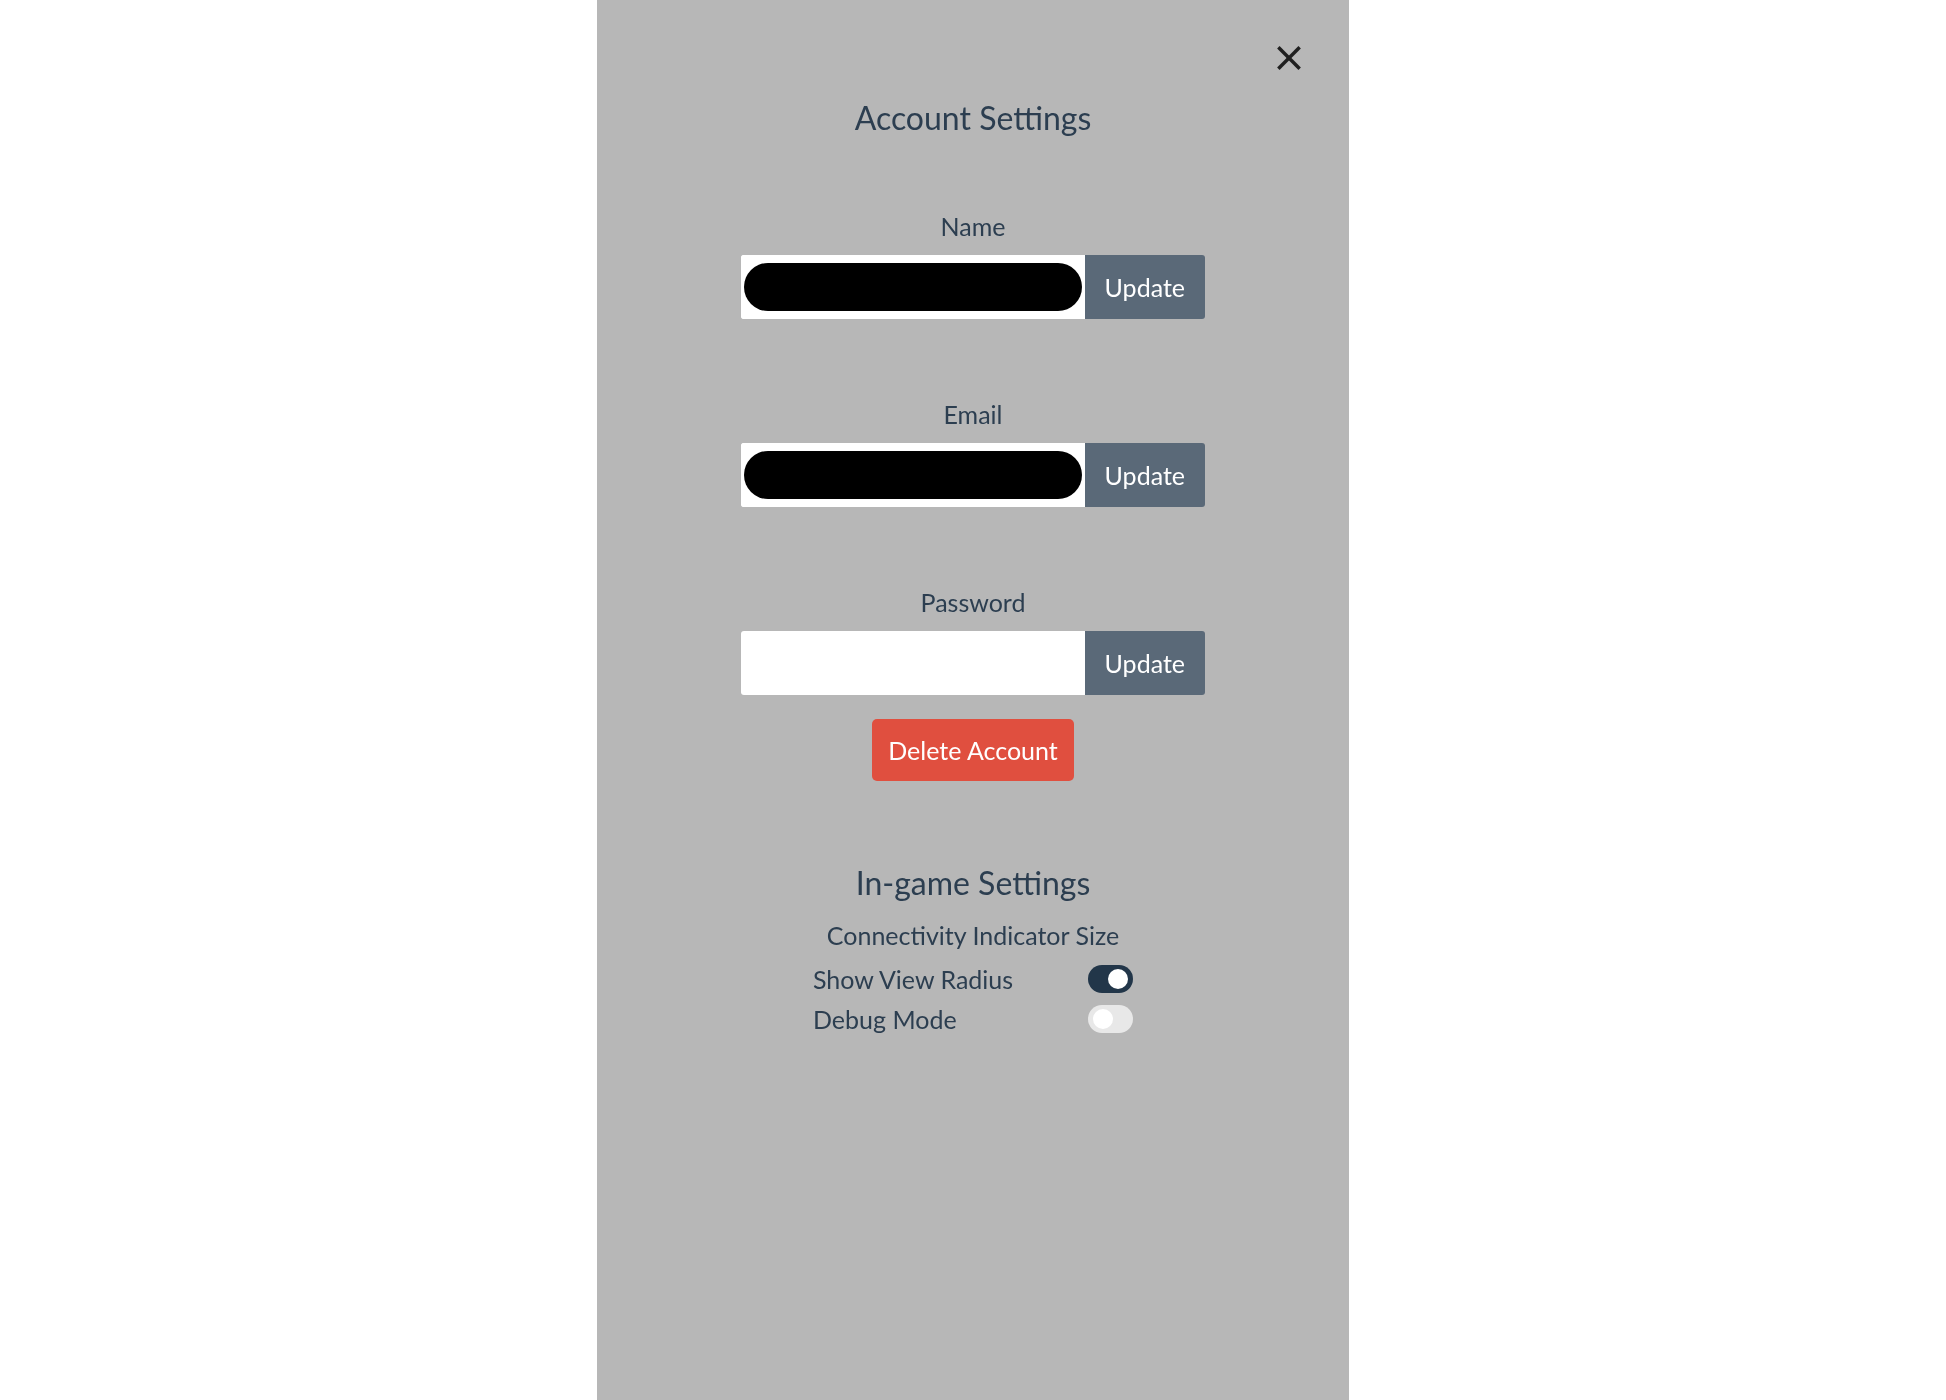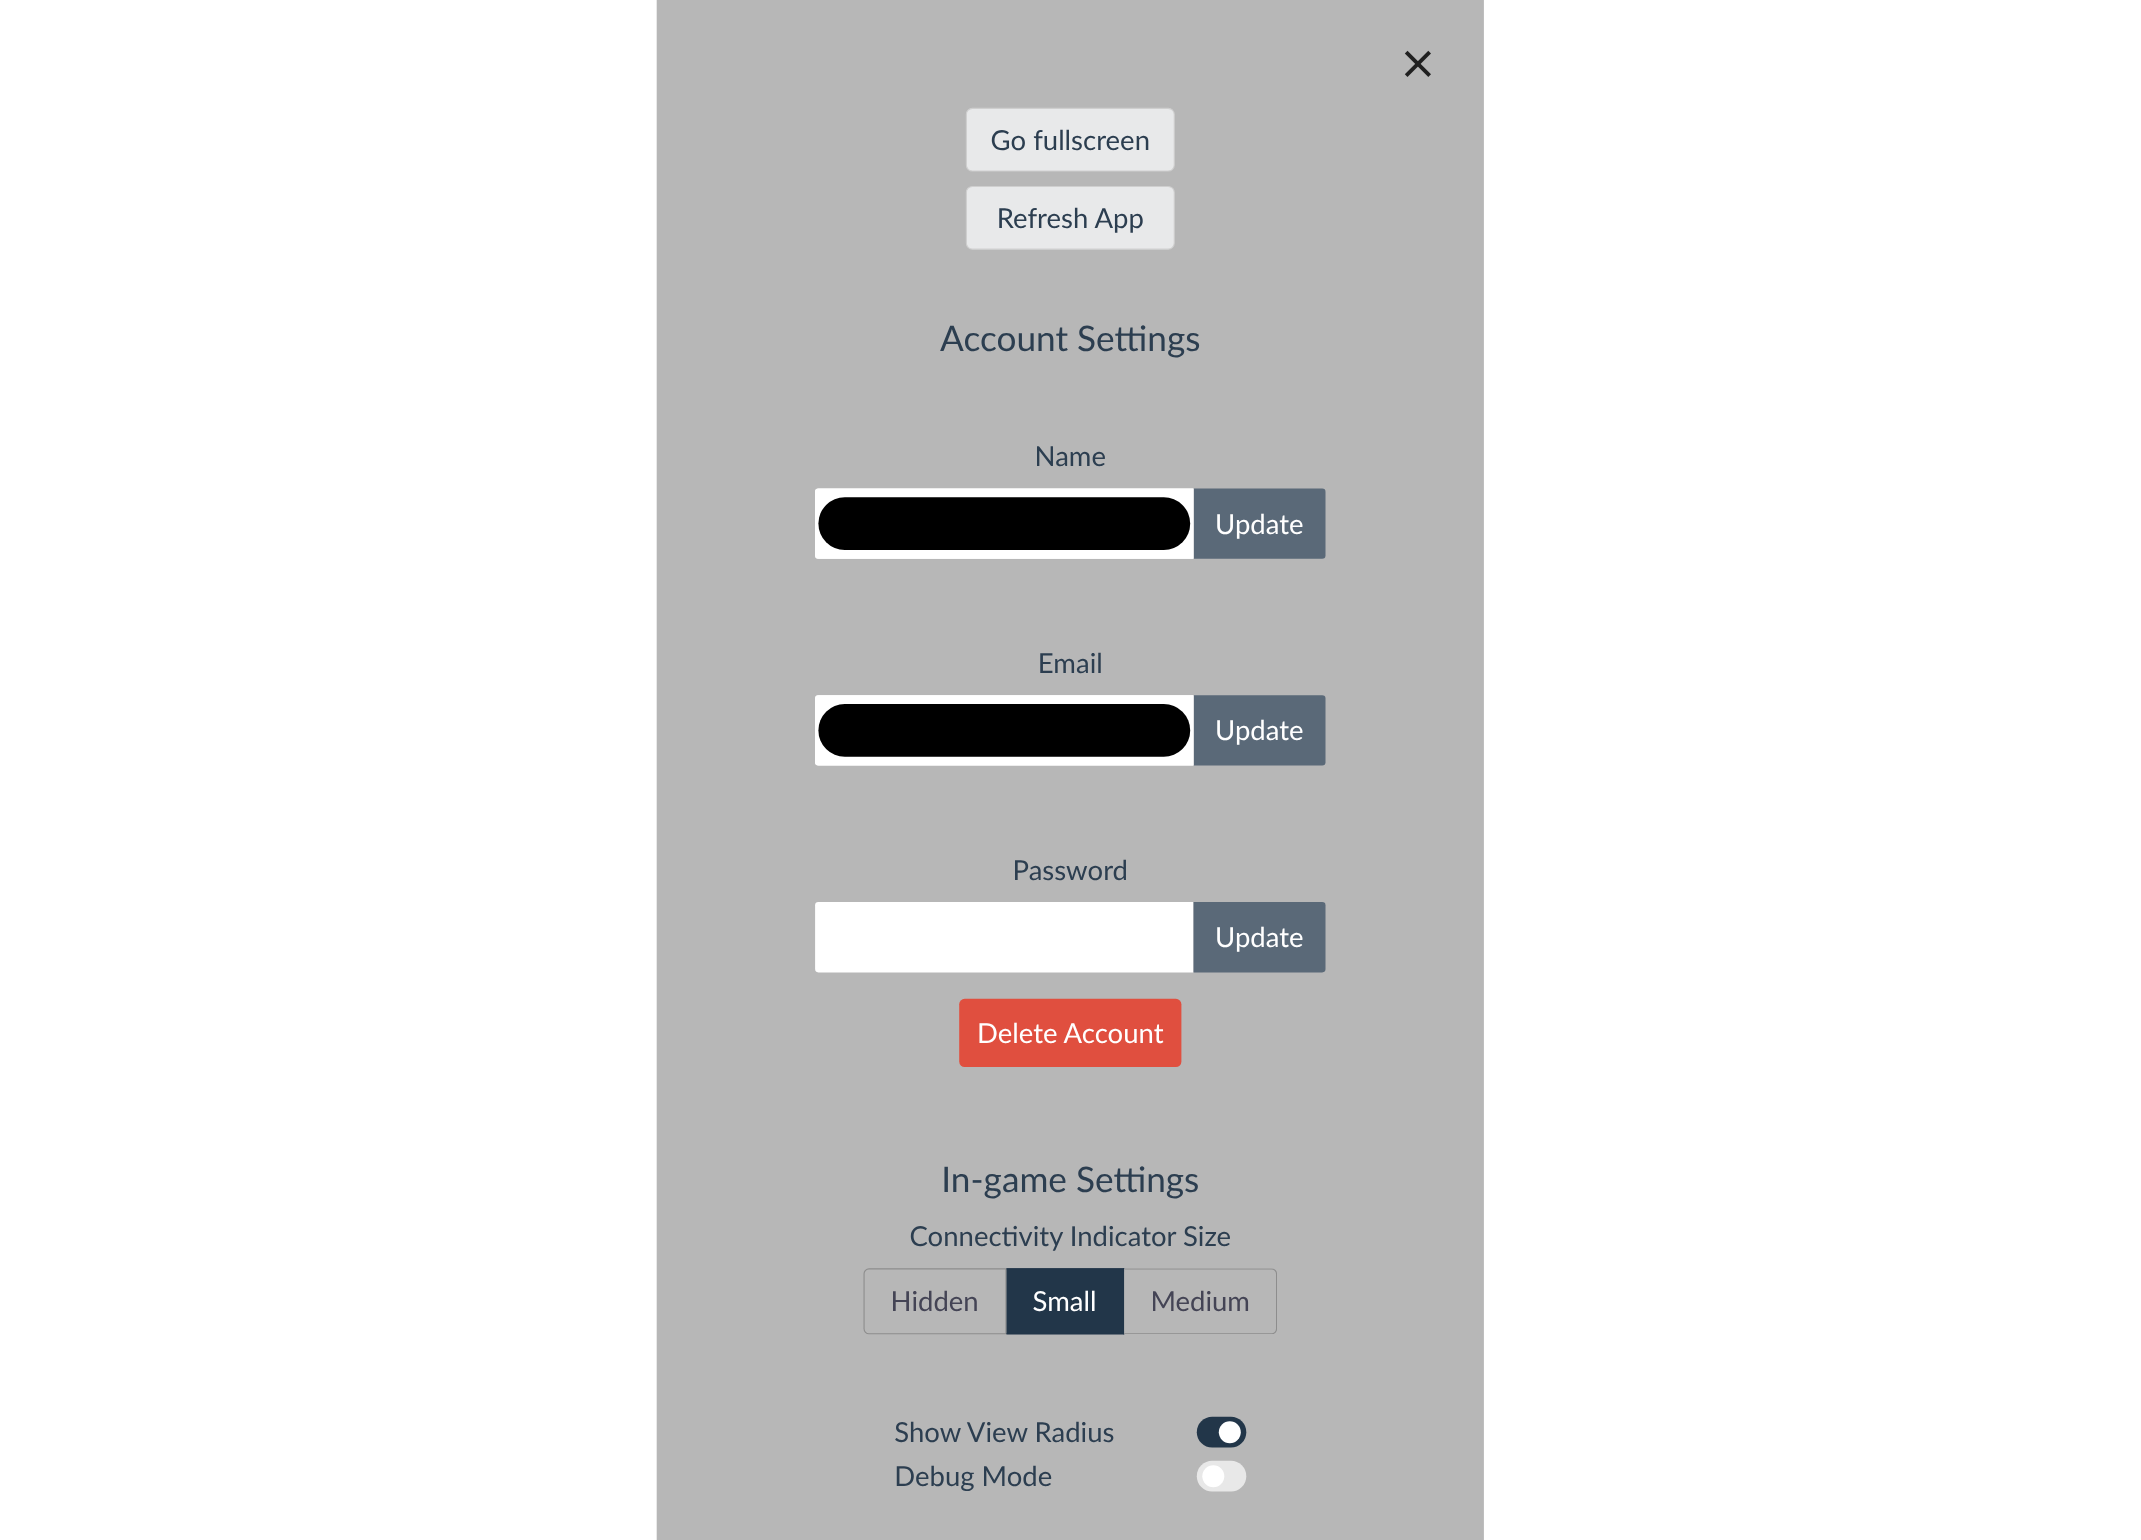--- a/index.html
+++ b/index.html
@@ -173,24 +173,20 @@
 
 <div class="modal">
 
   <div class="close-icon">
     <svg viewBox="0 0 24 24" width="32" height="32" fill="none">
       <line x1="4" y1="4" x2="20" y2="20"></line>
       <line x1="20" y1="4" x2="4" y2="20"></line>
     </svg>
   </div>
 
-  <div class="top-buttons">
-    <button>Go fullscreen</button>
-    <button>Refresh App</button>
-  </div>
 
   <h2 class="section-title">Account Settings</h2>
 
   <div class="field-block">
     <div class="field-label">Name</div>
     <div class="field-row">
       <div class="redact-wrap">
         <input type="text" value="" style="">
         <div class="redact-bar"></div>
       </div>
@@ -216,25 +212,20 @@
       <button class="update-btn">Update</button>
     </div>
   </div>
 
   <button class="delete-btn">Delete Account</button>
 
   <h2 class="section-title ingame">In-game Settings</h2>
 
   <div class="subtitle">Connectivity Indicator Size</div>
 
-  <div class="seg-group">
-    <button class="seg-btn">Hidden</button>
-    <button class="seg-btn middle selected">Small</button>
-    <button class="seg-btn">Medium</button>
-  </div>
 
   <div class="toggle-row">
     <div class="toggle-label">Show View Radius</div>
     <div class="toggle on">
       <div class="toggle-handle"></div>
     </div>
   </div>
 
   <div class="toggle-row">
     <div class="toggle-label">Debug Mode</div>

